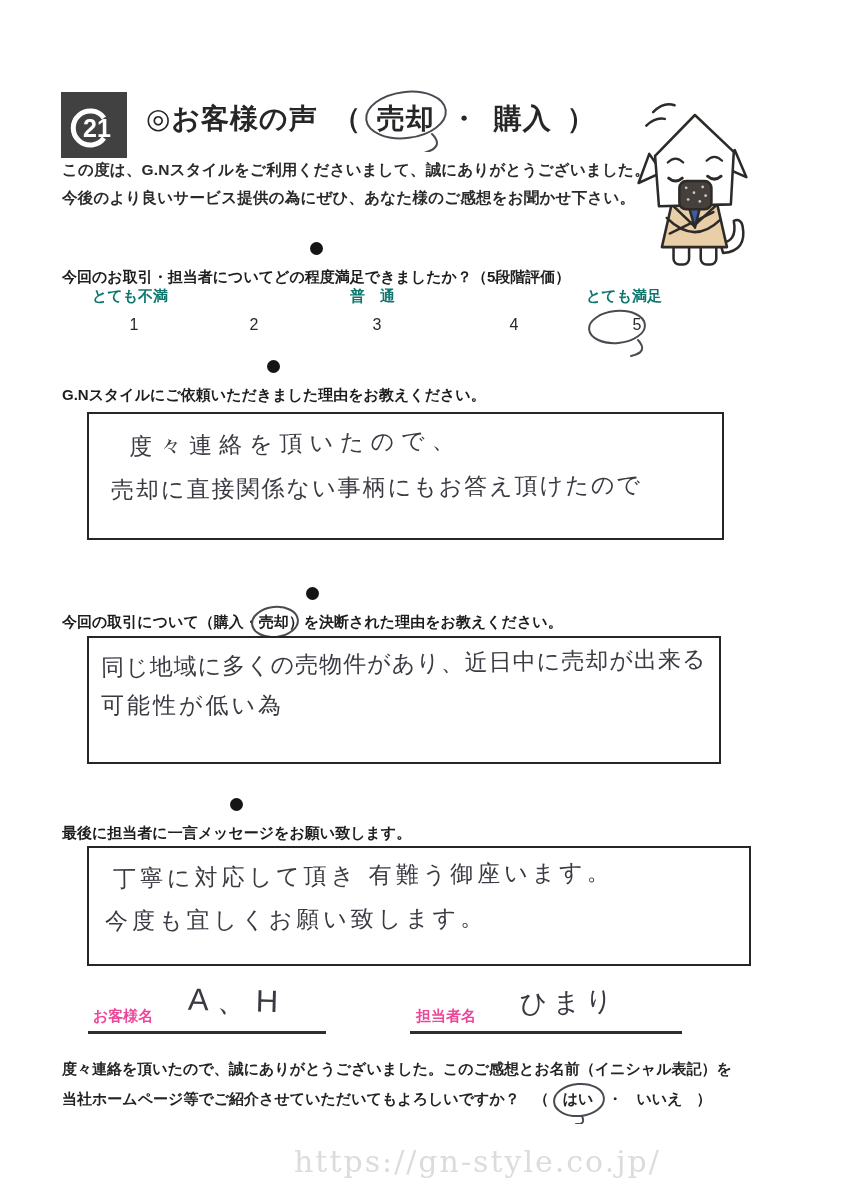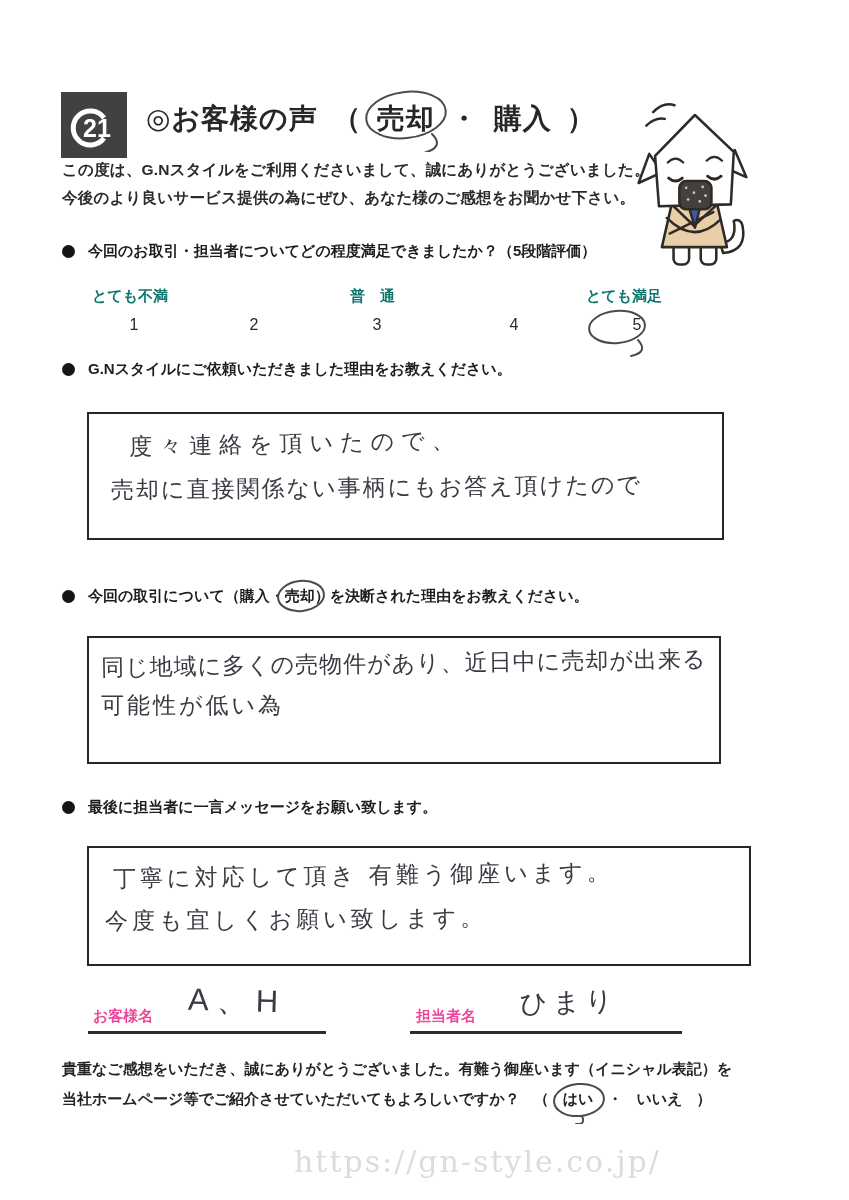--- a/index.html
+++ b/index.html
@@ -17,21 +17,21 @@
     left:146px; top:100px; display:flex; align-items:center; gap:15px;
     font-size:28px; font-weight:700; color:#262626; letter-spacing:1px;
     white-space:nowrap;
   }
   .intro { left:62px; font-size:15.5px; font-weight:700; color:#2a2a2a; letter-spacing:0.2px; white-space:nowrap; }
   .intro1 { top:160px; } .intro2 { top:188px; }
 
   .dog { left:624px; top:96px; width:136px; height:174px; }
 
   
-  .qhead { display:flex; align-items:center; gap:13px; font-size:15px; font-weight:700; color:#1d1d1d; white-space:nowrap; }
+  .qhead { display:flex; align-items:center; gap:13px; font-size:15px; font-weight:700; color:#1d1d1d; white-space:nowrap;flex-direction:column; }
   .bullet { width:13px; height:13px; border-radius:50%; background:#151515; flex:0 0 auto; }
   .q1 { left:62px; top:242px; } .q2 { left:62px; top:360px;justify-content:center; }
   .q3 { left:62px; top:587px; } .q4 { left:62px; top:798px; }
 
   
   .scale-label { top:287px; font-size:15px; font-weight:700; color:#0f766e; white-space:nowrap; }
   .sl-low { left:92px; } .sl-mid { left:350px; } .sl-high { left:586px; }
   .num { top:316px; width:24px; text-align:center; font-size:16px; color:#2a2a2a; }
   .n1 { left:122px; } .n2 { left:242px; } .n3 { left:365px; } .n4 { left:502px; } .n5 { left:625px; }
 
@@ -208,21 +208,21 @@
   
   <div class="abs sig-label cust-label">お客様名</div>
   <div class="hw-name cust-name">A、H</div>
   <div class="abs sig-line line1"></div>
 
   <div class="abs sig-label agent-label">担当者名</div>
   <div class="hw-name agent-name">ひまり</div>
   <div class="abs sig-line line2"></div>
 
   
-  <div class="abs footer-line f1">貴重なご感想をいただき、誠にありがとうございました。有難う御座います（イニシャル表記）を</div>
+  <div class="abs footer-line f1">度々連絡を頂いたので、誠にありがとうございました。このご感想とお名前（イニシャル表記）を</div>
   <div class="abs footer-line f2">
     <span>当社ホームページ等でご紹介させていただいてもよろしいですか？</span>
     <span>（</span>
     <span class="circ-wrap">
       <svg width="58" height="46" style="left:-13px; top:-12px;">
         <ellipse class="hand-stroke" cx="29" cy="22" rx="25" ry="16" transform="rotate(-5 29 22)"></ellipse>
         <path class="hand-stroke" d="M32,38 q4,9 -6,8"></path>
       </svg>
       <span>はい</span>
     </span>

